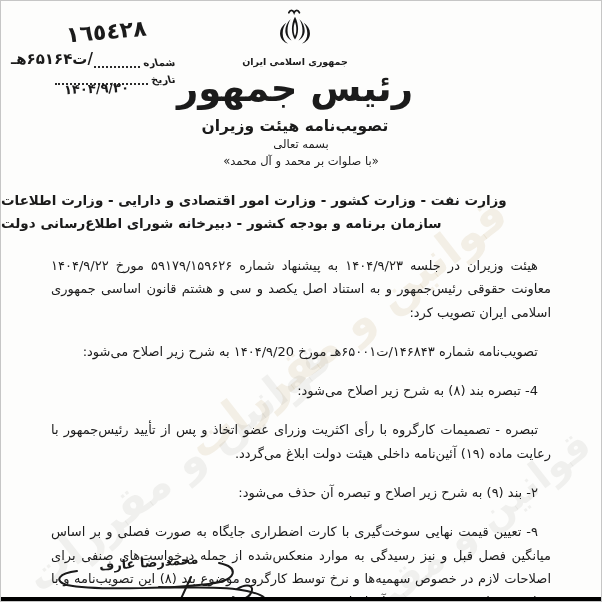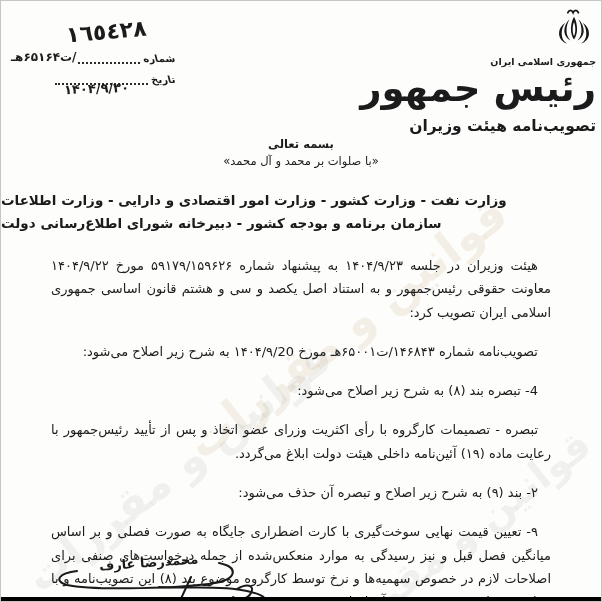--- a/index.html
+++ b/index.html
@@ -25,35 +25,35 @@
   .stamp-number-hw{
     position:absolute;top:-4px;right:30px;
     font-size:22px;font-weight:bold;letter-spacing:3px;
     transform:rotate(-5deg);
   }
   .stamp-row{display:flex;align-items:flex-end;direction:rtl;}
   .stamp-row1{position:absolute;top:27px;right:2px;width:164px;}
   .stamp-row2{position:absolute;top:50px;right:2px;width:120px;}
   .stamp-label{font-size:10px;font-weight:bold;transform:skewX(14deg);padding-left:3px;}
   .leader{flex:1;border-bottom:2px dotted #2a2a2a;height:10px;}
-  .stamp-suffix{font-size:12px;font-weight:bold;white-space:nowrap;padding-right:1px;}
+  .stamp-suffix{font-size:15px;font-weight:bold;white-space:nowrap;padding-right:1px;}
   .stamp-date-hw{
     position:absolute;top:58px;right:48px;
     font-size:13px;font-weight:bold;letter-spacing:1px;
     transform:rotate(-2deg);white-space:nowrap;
   }
   
-  .letterhead{position:absolute;top:6px;left:0;right:5px;text-align:right;}
+  .letterhead{position:absolute;top:6px;left:0;right:12px;text-align:center;}
   .emblem{display:inline-block;}
   .country{font-size:9.5px;font-weight:bold;margin-top:1px;}
   .office{font-size:37px;font-weight:bold;margin-top:2px;line-height:1.1;}
   .doctype{font-size:15.5px;font-weight:bold;margin-top:7px;}
   
   .invocation{position:absolute;top:136px;left:0;right:0;text-align:center;}
-  .besmeh{font-size:11.5px;font-weight:bold;}
+  .besmeh{font-size:11.5px;font-weight:normal;}
   .salawat{font-size:11.5px;margin-top:3px;text-align:center;}
   
   .recipients{position:absolute;top:188px;left:0;right:0;text-align:left;
     font-size:13.5px;font-weight:bold;line-height:23px;}
   
   .body{
     position:absolute;top:237px;right:34px;left:34px;
     font-size:13px;line-height:23.3px;
     text-align:justify;
   }

